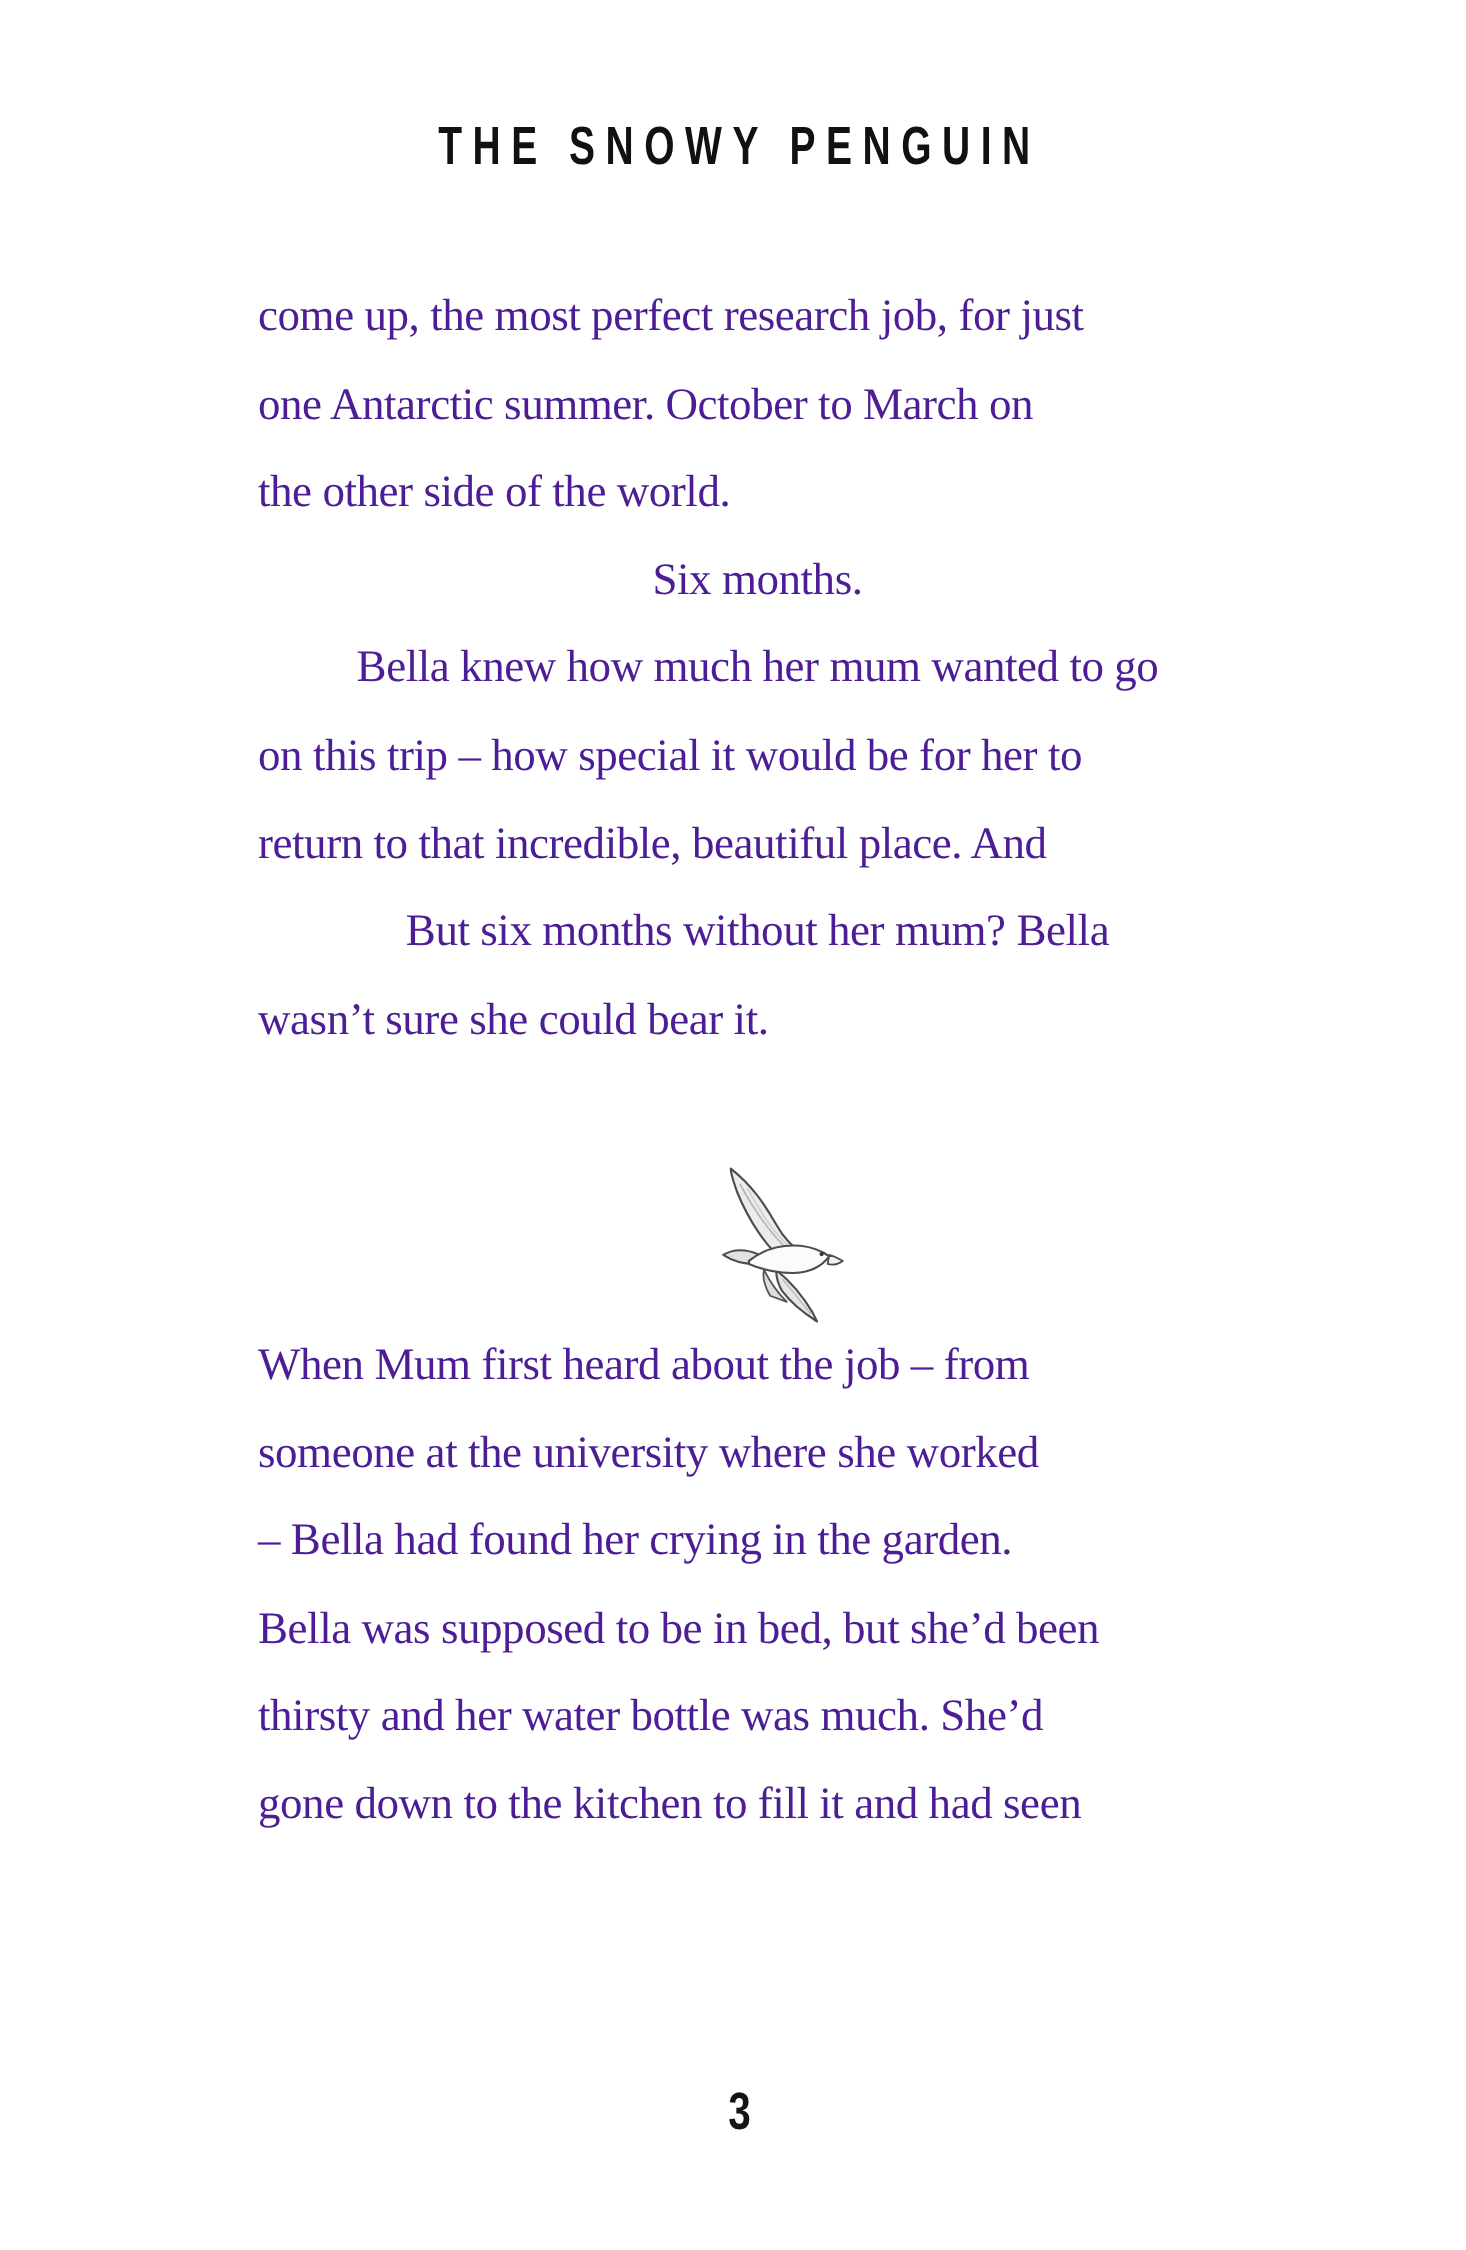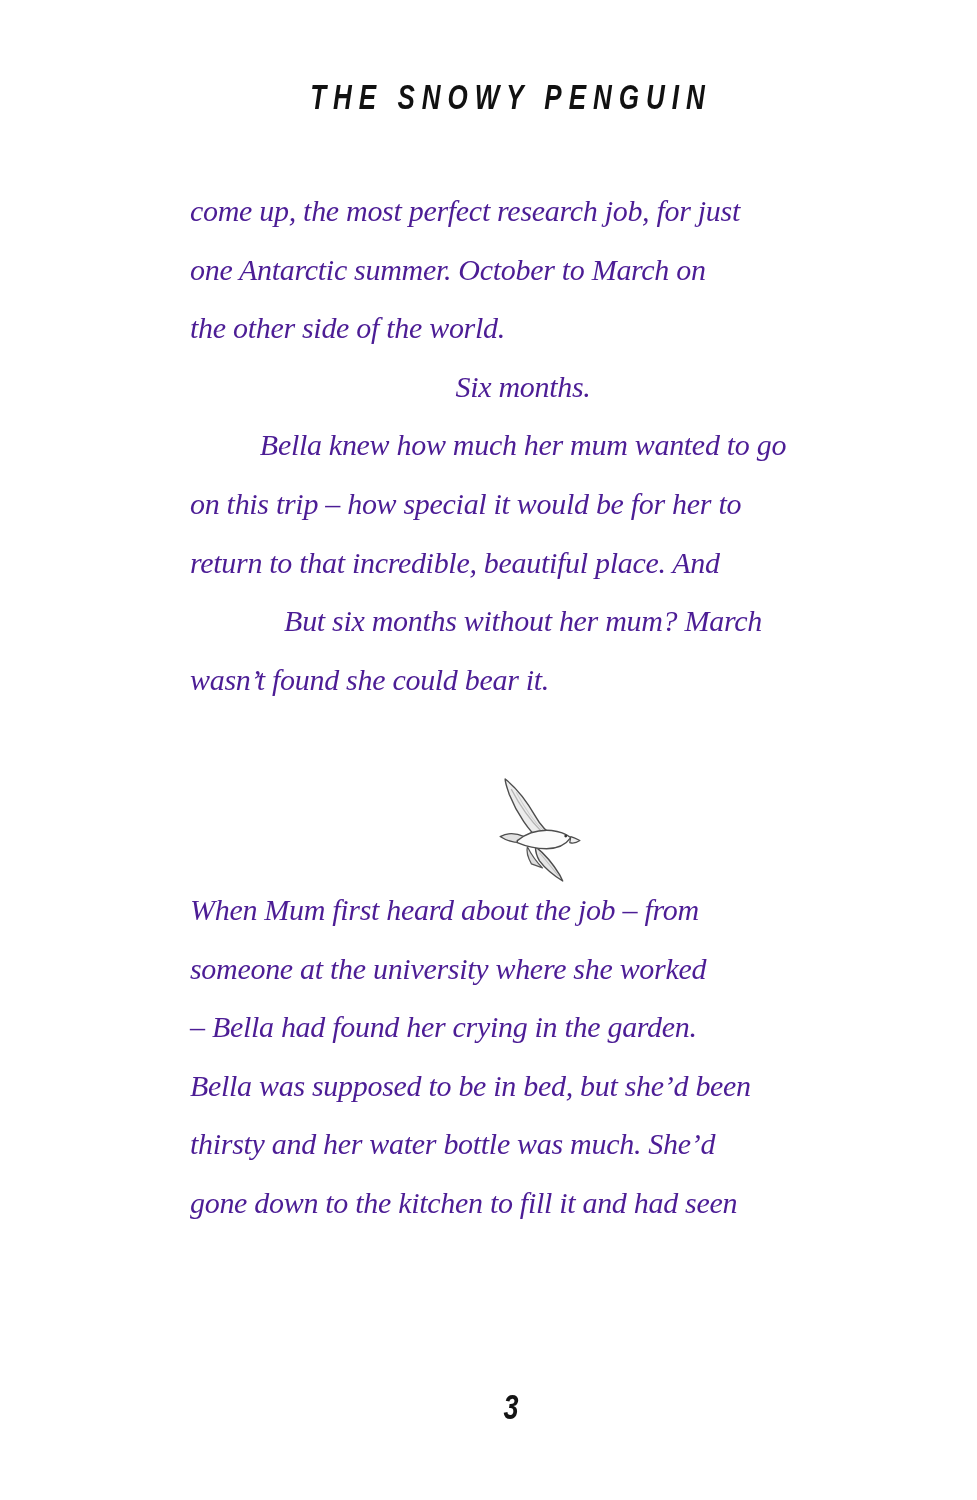--- a/index.html
+++ b/index.html
@@ -7,25 +7,24 @@
   .page {
     position: relative;
     width: 977px;
     height: 1500px;
     background: #ffffff;
     overflow: hidden;
     font-family: "Liberation Serif", serif;
   }
   .content-column {
     position: absolute;
-    left: 190px;
+    left: 172px;
     top: 0;
     width: 642px;
     height: 100%;
-    font-style: italic;
   }
   .chapter-title {
     position: absolute;
     top: 76px;
     left: 0;
     width: 100%;
     text-align: center;
     font-family: "Liberation Sans", sans-serif;
     font-size: 26px;
     font-weight: 600;
@@ -83,22 +82,22 @@
     <h1 class="chapter-title">THE SNOWY PENGUIN</h1>
 
     <div class="text-block text-block-1" id="block1">
         <div class="line">come up, the most perfect research job, for just</div>
         <div class="line">one Antarctic summer. October to March on</div>
         <div class="line">the other side of the world.</div>
         <div class="line indent">Six months.</div>
         <div class="line indent">Bella knew how much her mum wanted to go</div>
         <div class="line">on this trip – how special it would be for her to</div>
         <div class="line">return to that incredible, beautiful place. And</div>
-        <div class="line indent">But six months without her mum? March</div>
-        <div class="line">wasn’t found she could bear it.</div>
+        <div class="line indent">But six months without her mum? Bella</div>
+        <div class="line">wasn’t sure she could bear it.</div>
       </div>
 
     <div class="divider">
       <svg width="88" height="106" viewBox="0 0 85 105" fill="none" xmlns="http://www.w3.org/2000/svg">
 
         <path d="M8,3 C22,14 30,26 38,40 C43,49 50,56 57,60 L42,63 C32,55 20,38 12,18 C10,12 8,7 8,3 Z" fill="#ececec" stroke="#4d4d4d" stroke-width="1.4" stroke-linejoin="round"></path>
         <path d="M14,13 C23,30 32,43 44,55" stroke="#b5b5b5" stroke-width="1.2" fill="none"></path>
         <path d="M19,16 C27,31 35,44 46,54" stroke="#cfcfcf" stroke-width="1" fill="none"></path>
 
         <path d="M24,66 C16,66 9,64 3,60 C10,56 18,56 27,60 Z" fill="#e2e2e2" stroke="#4d4d4d" stroke-width="1.3" stroke-linejoin="round"></path>

